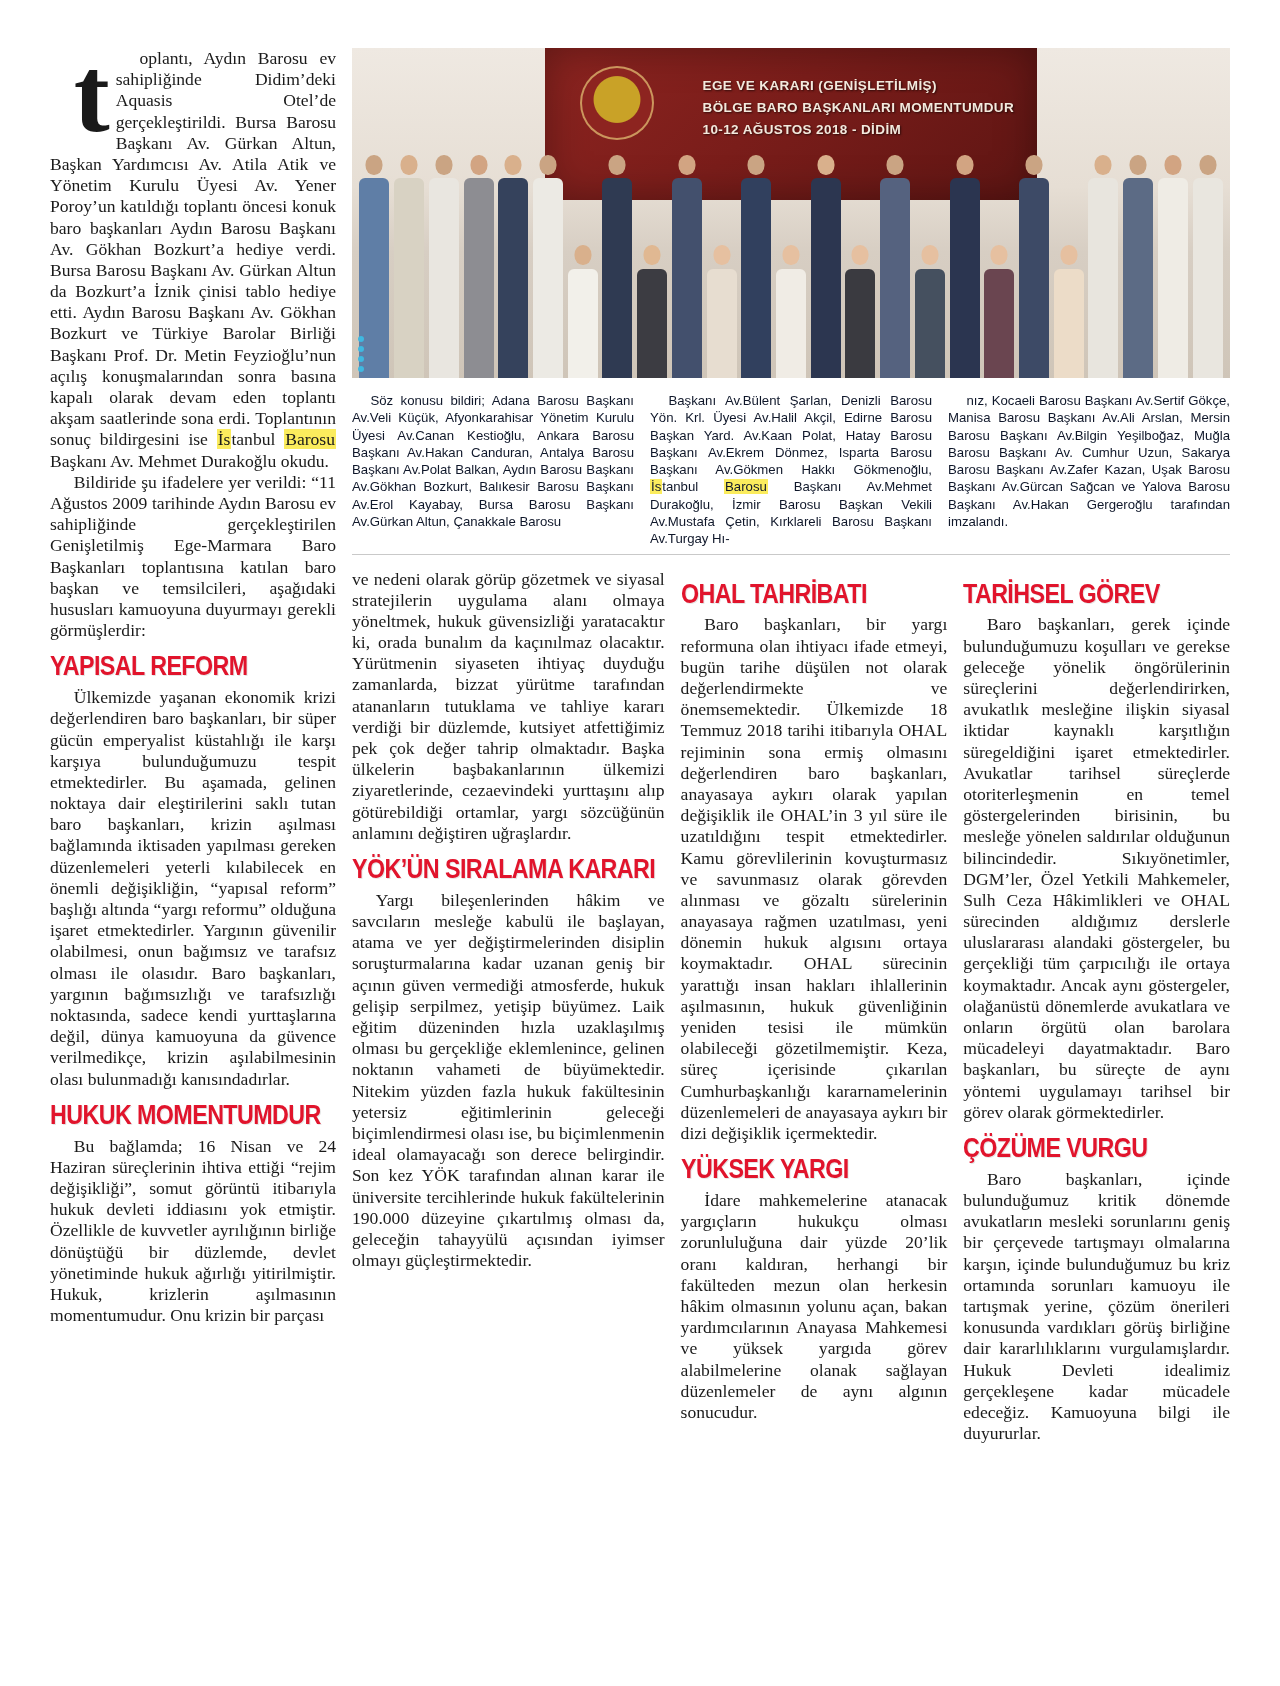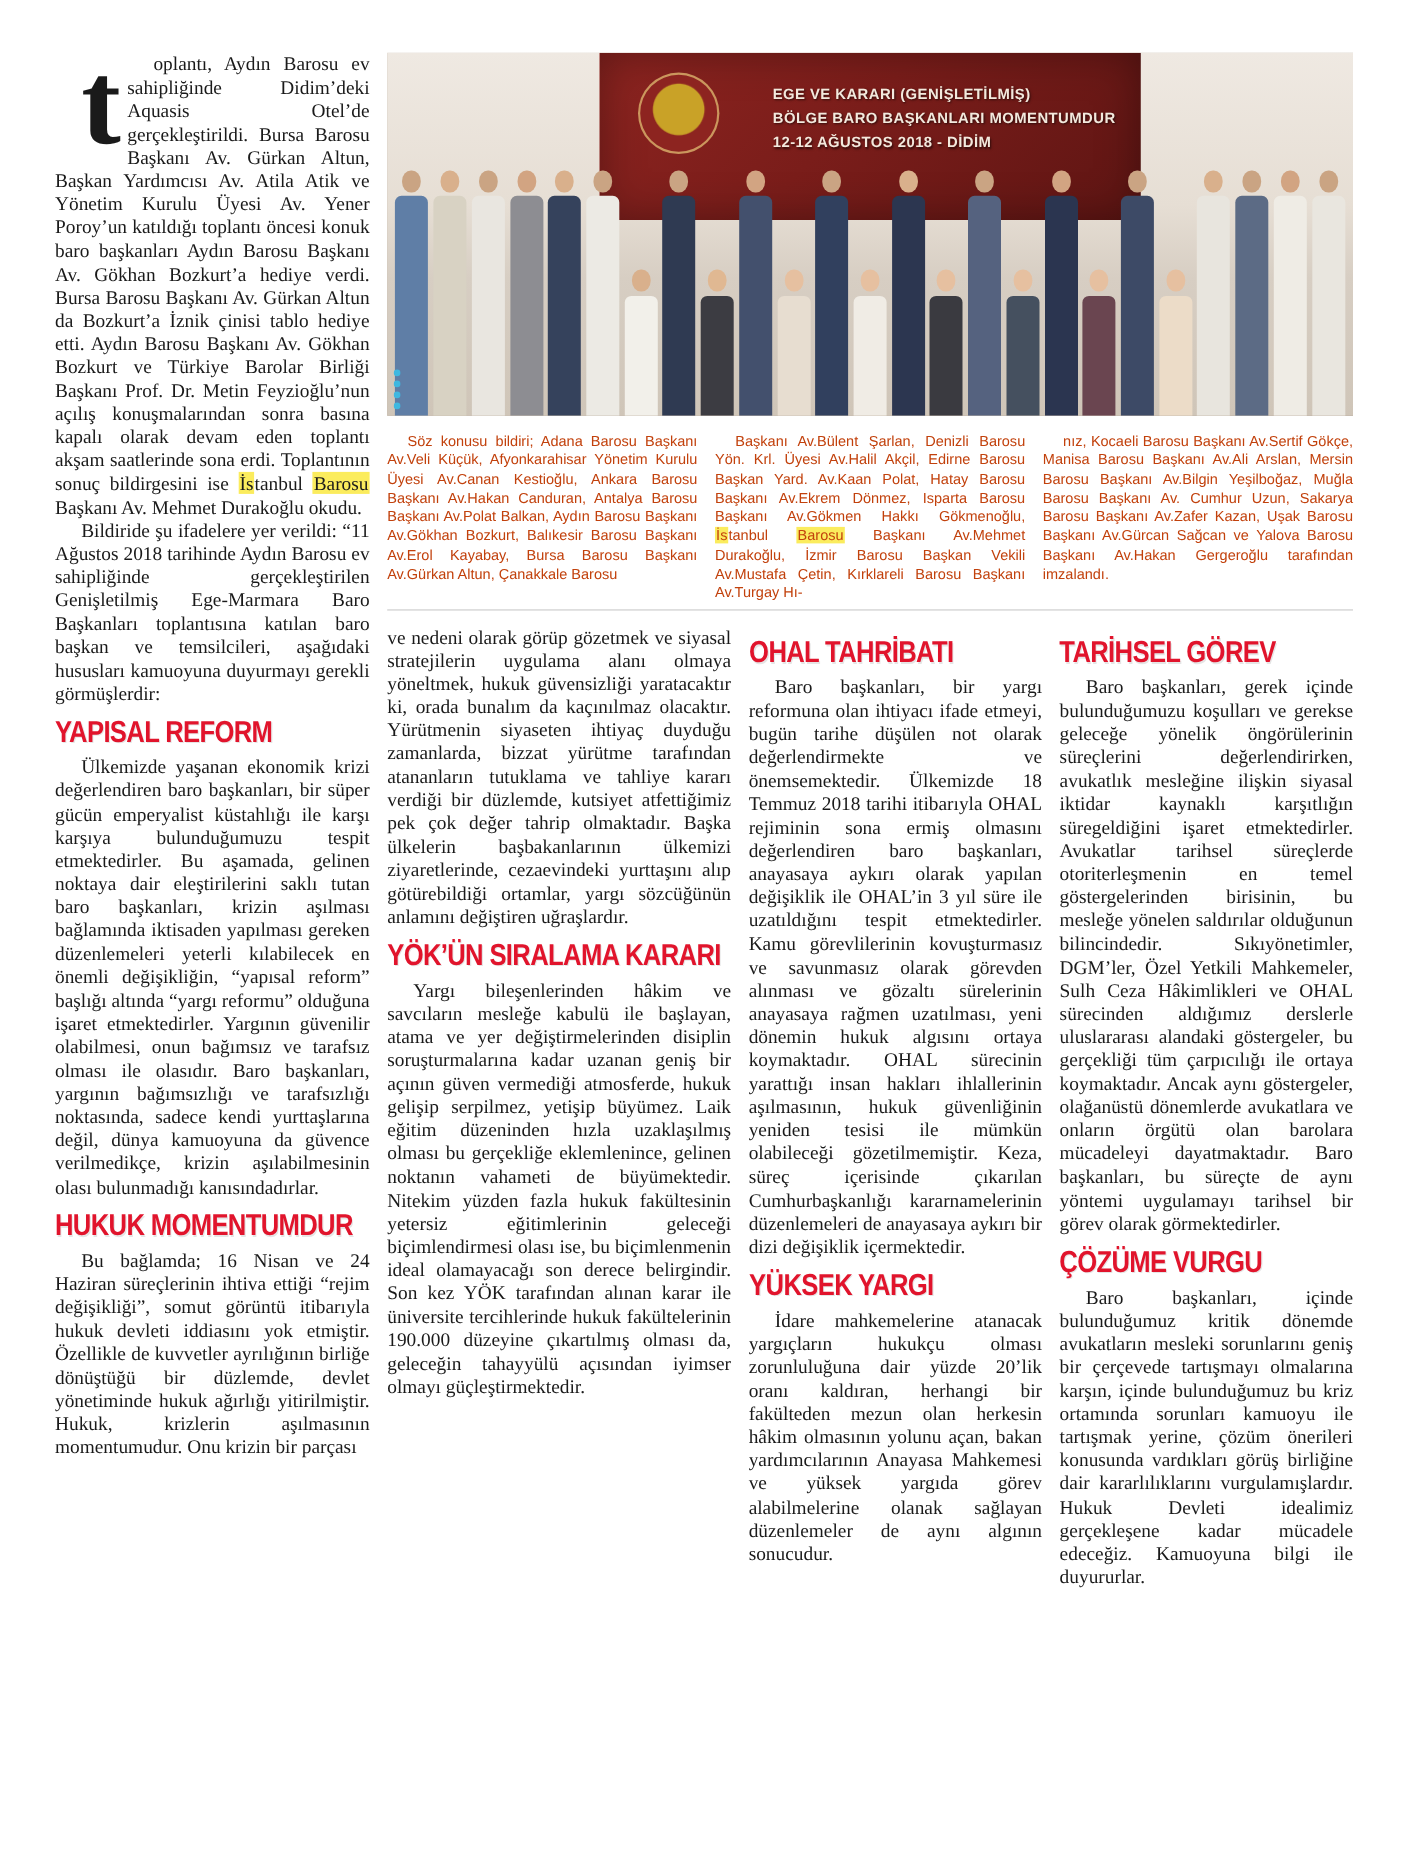--- a/index.html
+++ b/index.html
@@ -176,21 +176,21 @@
   
   .caption-cols {
     margin-top:14px;
     display:grid;
     grid-template-columns:repeat(3,1fr);
     column-gap:16px;
     font-family:"Liberation Sans", sans-serif;
     font-size:13.2px;
     line-height:1.31;
     text-align:justify;
-    color:#c2410c;
+    color:#0f172a;
     padding-bottom:6px;
     border-bottom:1px solid #c9c9c9;
   }
   .caption-cols p { text-indent:1.4em; }
 
   
   .lower-cols {
     margin-top:14px;
     display:grid;
     grid-template-columns:repeat(3,1fr);
@@ -200,38 +200,38 @@
 </head>
 <body>
 
 <div class="page">
 
 
   <div class="grid">
 
     <div class="col body-text">
       <p class="dropcap"><span>toplantı, Aydın Barosu ev sahipliğinde Didim’deki Aquasis Otel’de gerçekleştirildi. Bursa Barosu Başkanı Av. Gürkan Altun, Başkan Yardımcısı Av. Atila Atik ve Yönetim Kurulu Üyesi Av. Yener Poroy’un katıldığı toplantı öncesi konuk baro başkanları Aydın Barosu Başkanı Av. Gökhan Bozkurt’a hediye verdi. Bursa Barosu Başkanı Av. Gürkan Altun da Bozkurt’a İznik çinisi tablo hediye etti. Aydın Barosu Başkanı Av. Gökhan Bozkurt ve Türkiye Barolar Birliği Başkanı Prof. Dr. Metin Feyzioğlu’nun açılış konuşmalarından sonra basına kapalı olarak devam eden toplantı akşam saatlerinde sona erdi. Toplantının sonuç bildirgesini ise </span><span class="hl">İs</span><span>tanbul </span><span class="hl">Barosu</span><span> Başkanı Av. Mehmet Durakoğlu okudu.</span></p>
-      <p>Bildiride şu ifadelere yer verildi: “11 Ağustos 2018 tarihinde Aydın Barosu ev sahipliğinde gerçekleştirilen Genişletilmiş Ege-Marmara Baro Başkanları toplantısına katılan baro başkan ve temsilcileri, aşağıdaki hususları kamuoyuna duyurmayı gerekli görmüşlerdir:</p>
+      <p>Bildiride şu ifadelere yer verildi: “11 Ağustos 2009 tarihinde Aydın Barosu ev sahipliğinde gerçekleştirilen Genişletilmiş Ege-Marmara Baro Başkanları toplantısına katılan baro başkan ve temsilcileri, aşağıdaki hususları kamuoyuna duyurmayı gerekli görmüşlerdir:</p>
       <div class="sec-head">YAPISAL REFORM</div>
       <p>Ülkemizde yaşanan ekonomik krizi değerlendiren baro başkanları, bir süper gücün emperyalist küstahlığı ile karşı karşıya bulunduğumuzu tespit etmektedirler. Bu aşamada, gelinen noktaya dair eleştirilerini saklı tutan baro başkanları, krizin aşılması bağlamında iktisaden yapılması gereken düzenlemeleri yeterli kılabilecek en önemli değişikliğin, “yapısal reform” başlığı altında “yargı reformu” olduğuna işaret etmektedirler. Yargının güvenilir olabilmesi, onun bağımsız ve tarafsız olması ile olasıdır. Baro başkanları, yargının bağımsızlığı ve tarafsızlığı noktasında, sadece kendi yurttaşlarına değil, dünya kamuoyuna da güvence verilmedikçe, krizin aşılabilmesinin olası bulunmadığı kanısındadırlar.</p>
       <div class="sec-head">HUKUK MOMENTUMDUR</div>
       <p>Bu bağlamda; 16 Nisan ve 24 Haziran süreçlerinin ihtiva ettiği “rejim değişikliği”, somut görüntü itibarıyla hukuk devleti iddiasını yok etmiştir. Özellikle de kuvvetler ayrılığının birliğe dönüştüğü bir düzlemde, devlet yönetiminde hukuk ağırlığı yitirilmiştir. Hukuk, krizlerin aşılmasının momentumudur. Onu krizin bir parçası</p>
     </div>
 
     <div class="col">
 
       <div class="photo-block">
         <div class="photo">
           <div class="wall"></div>
           <div class="banner-red">
             <div class="seal"></div>
             <div class="bt">
               <div>EGE VE KARARI (GENİŞLETİLMİŞ)</div>
               <div>BÖLGE BARO BAŞKANLARI MOMENTUMDUR</div>
-              <div>12-12 AĞUSTOS 2018 - DİDİM</div>
+              <div>10-12 AĞUSTOS 2018 - DİDİM</div>
             </div>
           </div>
           <div class="people">
             <div class="person row-back">
                 <div class="head" style="background:#caa483"></div>
                 <div class="body" style="background:#5f7ea6"></div>
               </div>
             <div class="person row-back">
                 <div class="head" style="background:#d9b08c"></div>
                 <div class="body" style="background:#d8d2c3"></div>

